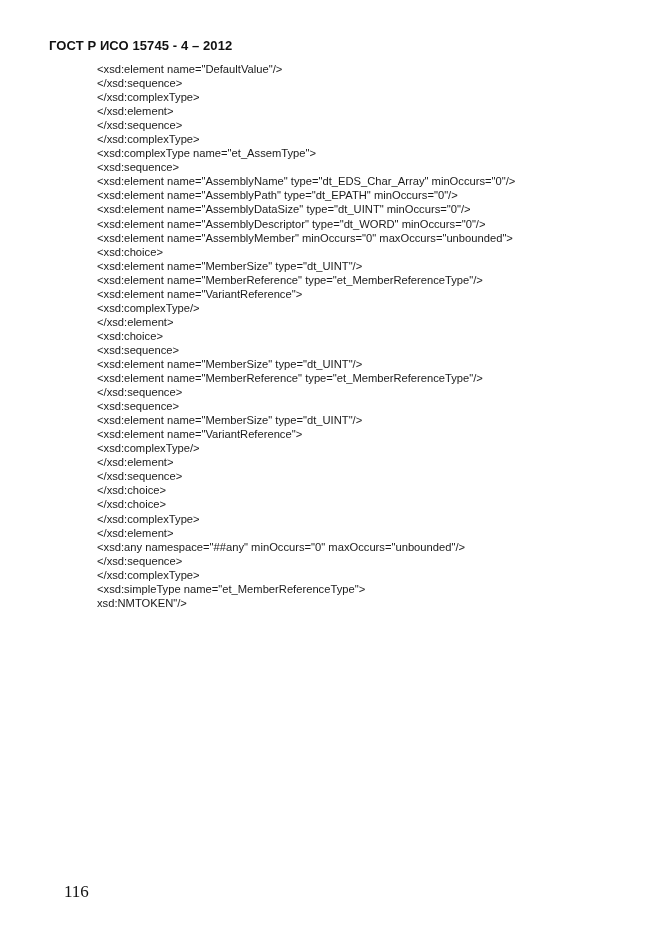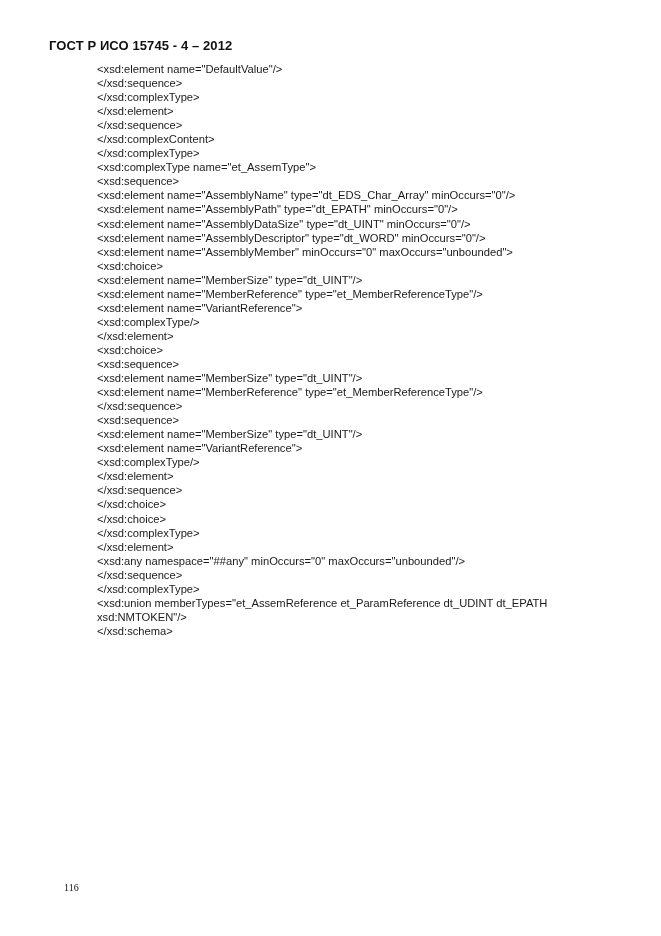--- a/index.html
+++ b/index.html
@@ -12,35 +12,34 @@
     }
     .code {
       position: absolute; left: 97px; top: 62px; width: 520px;
       font-family: "Liberation Sans", sans-serif;
       font-size: 11.2px; color: #1a1a1a;
     }
     .code .line { height: 14.05px; line-height: 14.05px; white-space: pre; }
     .page-num {
       position: absolute; left: 64px; top: 882px;
       font-family: "Liberation Serif", serif;
-      font-size: 10px; color: #111;
+      font-size: 17px; color: #111;
     }
   </style>
 </head>
 <body>
 
 <div class="header">ГОСТ Р ИСО 15745 - 4 – 2012</div>
 
 <div class="code" id="code-block">
     <div class="line">&lt;xsd:element name="DefaultValue"/&gt;</div>
     <div class="line">&lt;/xsd:sequence&gt;</div>
     <div class="line">&lt;/xsd:complexType&gt;</div>
     <div class="line">&lt;/xsd:element&gt;</div>
     <div class="line">&lt;/xsd:sequence&gt;</div>
-    <div class="line">&lt;/xsd:complexContent&gt;</div>
     <div class="line">&lt;/xsd:complexType&gt;</div>
     <div class="line">&lt;xsd:complexType name="et_AssemType"&gt;</div>
     <div class="line">&lt;xsd:sequence&gt;</div>
     <div class="line">&lt;xsd:element name="AssemblyName" type="dt_EDS_Char_Array" minOccurs="0"/&gt;</div>
     <div class="line">&lt;xsd:element name="AssemblyPath" type="dt_EPATH" minOccurs="0"/&gt;</div>
     <div class="line">&lt;xsd:element name="AssemblyDataSize" type="dt_UINT" minOccurs="0"/&gt;</div>
     <div class="line">&lt;xsd:element name="AssemblyDescriptor" type="dt_WORD" minOccurs="0"/&gt;</div>
     <div class="line">&lt;xsd:element name="AssemblyMember" minOccurs="0" maxOccurs="unbounded"&gt;</div>
     <div class="line">&lt;xsd:choice&gt;</div>
     <div class="line">&lt;xsd:element name="MemberSize" type="dt_UINT"/&gt;</div>
@@ -59,18 +58,17 @@
     <div class="line">&lt;xsd:complexType/&gt;</div>
     <div class="line">&lt;/xsd:element&gt;</div>
     <div class="line">&lt;/xsd:sequence&gt;</div>
     <div class="line">&lt;/xsd:choice&gt;</div>
     <div class="line">&lt;/xsd:choice&gt;</div>
     <div class="line">&lt;/xsd:complexType&gt;</div>
     <div class="line">&lt;/xsd:element&gt;</div>
     <div class="line">&lt;xsd:any namespace="##any" minOccurs="0" maxOccurs="unbounded"/&gt;</div>
     <div class="line">&lt;/xsd:sequence&gt;</div>
     <div class="line">&lt;/xsd:complexType&gt;</div>
-    <div class="line">&lt;xsd:union memberTypes="et_AssemReference et_ParamReference dt_UDINT dt_EPATH</div>
+    <div class="line">&lt;xsd:simpleType name="et_MemberReferenceType"&gt;</div>
     <div class="line">xsd:NMTOKEN"/&gt;</div>
-    <div class="line">&lt;/xsd:schema&gt;</div>
   </div>
 
 <div class="page-num">116</div>
 
 </body></html>

